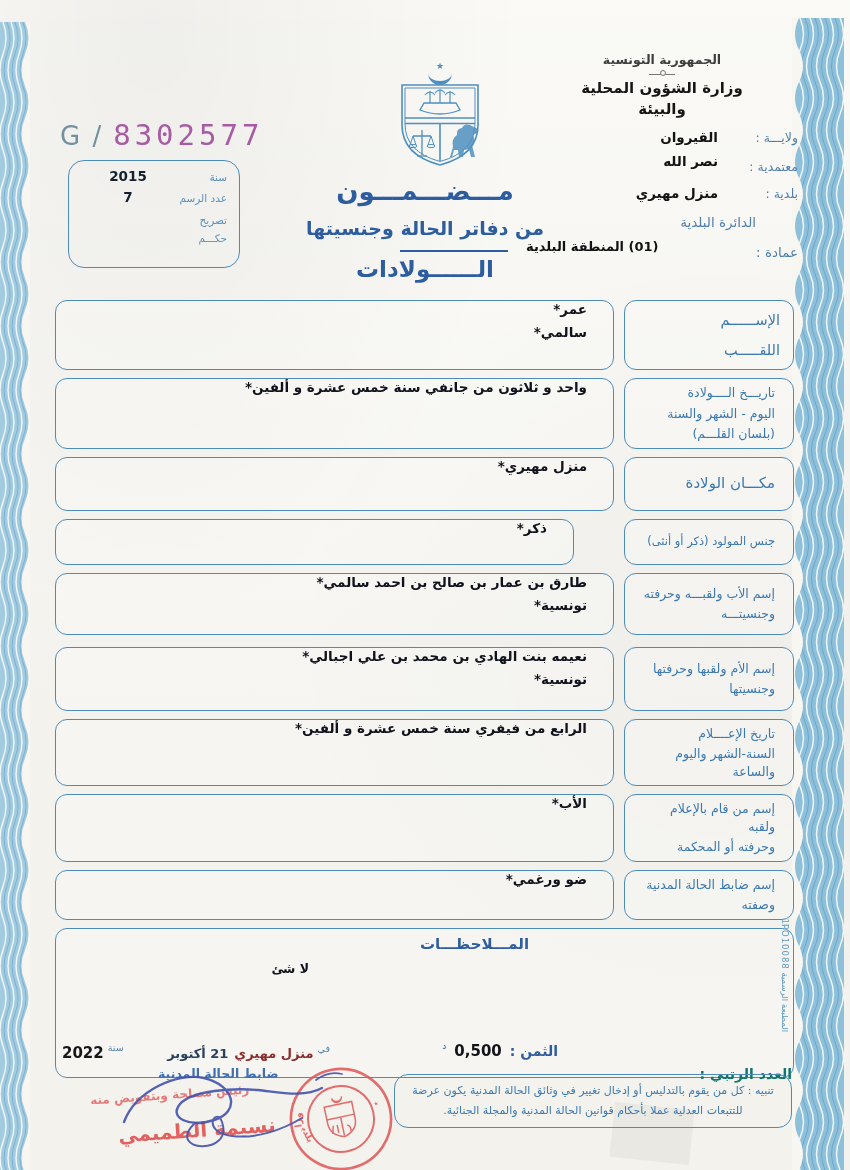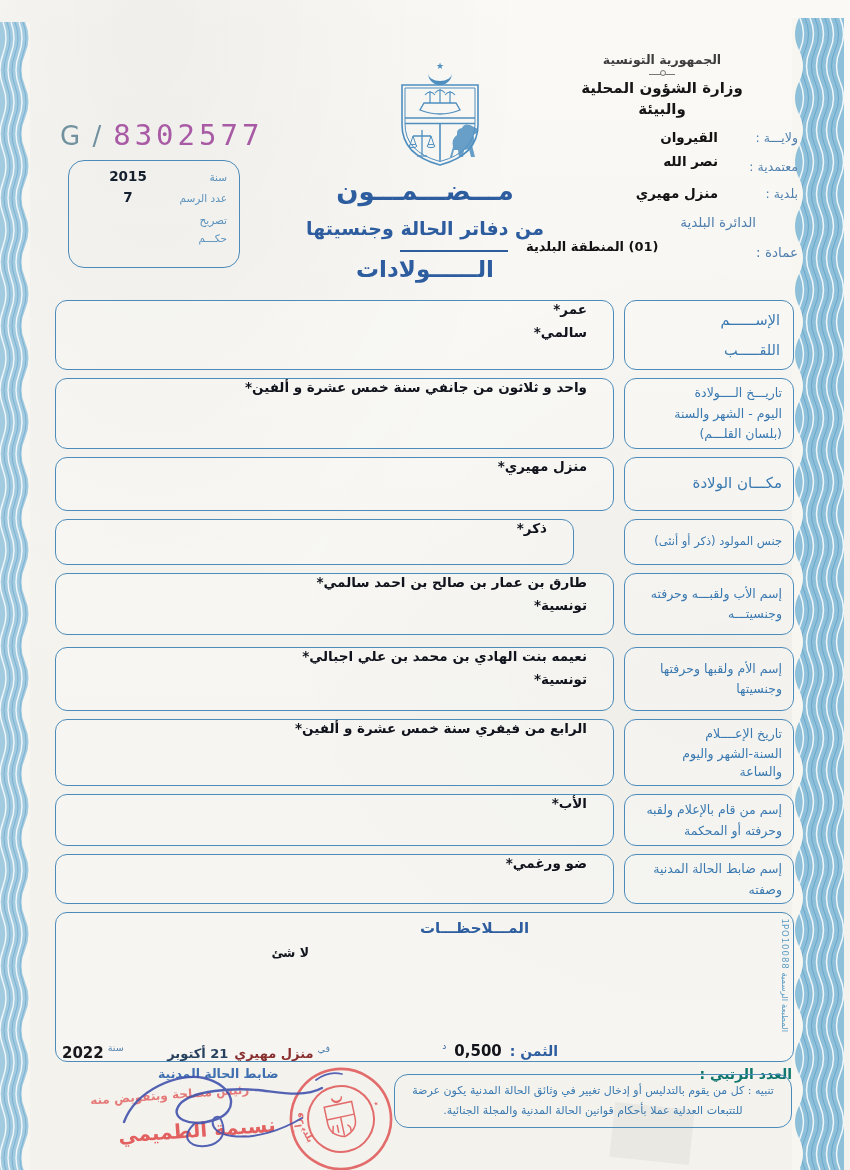--- a/index.html
+++ b/index.html
@@ -38,21 +38,21 @@
   .titleblock{position:absolute;left:268px;top:176px;width:314px;text-align:center;color:#2d5d9f;z-index:2;}
   .t1{font-size:26px;font-weight:bold;letter-spacing:2px;}
   .t2{font-size:19px;font-weight:bold;margin-top:11px;}
   .t2 .u{border-bottom:2px solid #2d5d9f;padding-bottom:11px;}
   .t3{font-size:23px;font-weight:bold;margin-top:17px;}
   
   .form{position:absolute;left:55px;right:56px;top:300px;z-index:2;}
   .row{display:flex;gap:10px;margin-bottom:8px;align-items:stretch;}
   .label-box{width:170px;flex-shrink:0;border:1.6px solid #4d8cba;border-radius:12px;
              display:flex;flex-direction:column;justify-content:center;gap:3px;
-             padding:5px 11px;box-sizing:border-box;color:#3a79b0;font-size:12.5px;line-height:1.4;background:rgba(255,255,255,.25);}
+             padding:5px 18px;box-sizing:border-box;color:#3a79b0;font-size:12.5px;line-height:1.4;background:rgba(255,255,255,.25);}
   .value-box{flex:1;border:1.6px solid #4d8cba;border-radius:12px;padding:0 26px 4px 10px;
              box-sizing:border-box;font-weight:bold;font-size:13.5px;color:#10131c;background:rgba(255,255,255,.25);}
   .value-box .val{margin-bottom:7px;}
   .r1{min-height:70px}.r2{min-height:62px}.r3{min-height:54px}.r4{min-height:46px}
   .r5{min-height:62px}.r6{min-height:64px}.r7{min-height:48px}.r8{min-height:52px}.r9{min-height:50px}
   .r1 .label-box{justify-content:space-between;padding:9px 13px;font-size:14.5px;}
   .r3 .label-box{font-size:15px;}
   .r4 .label-box{font-size:11.5px;margin-left:40px;}
   .obs{min-height:150px;border:1.6px solid #4d8cba;border-radius:12px;background:rgba(255,255,255,.25);
        padding:6px 14px;box-sizing:border-box;}

